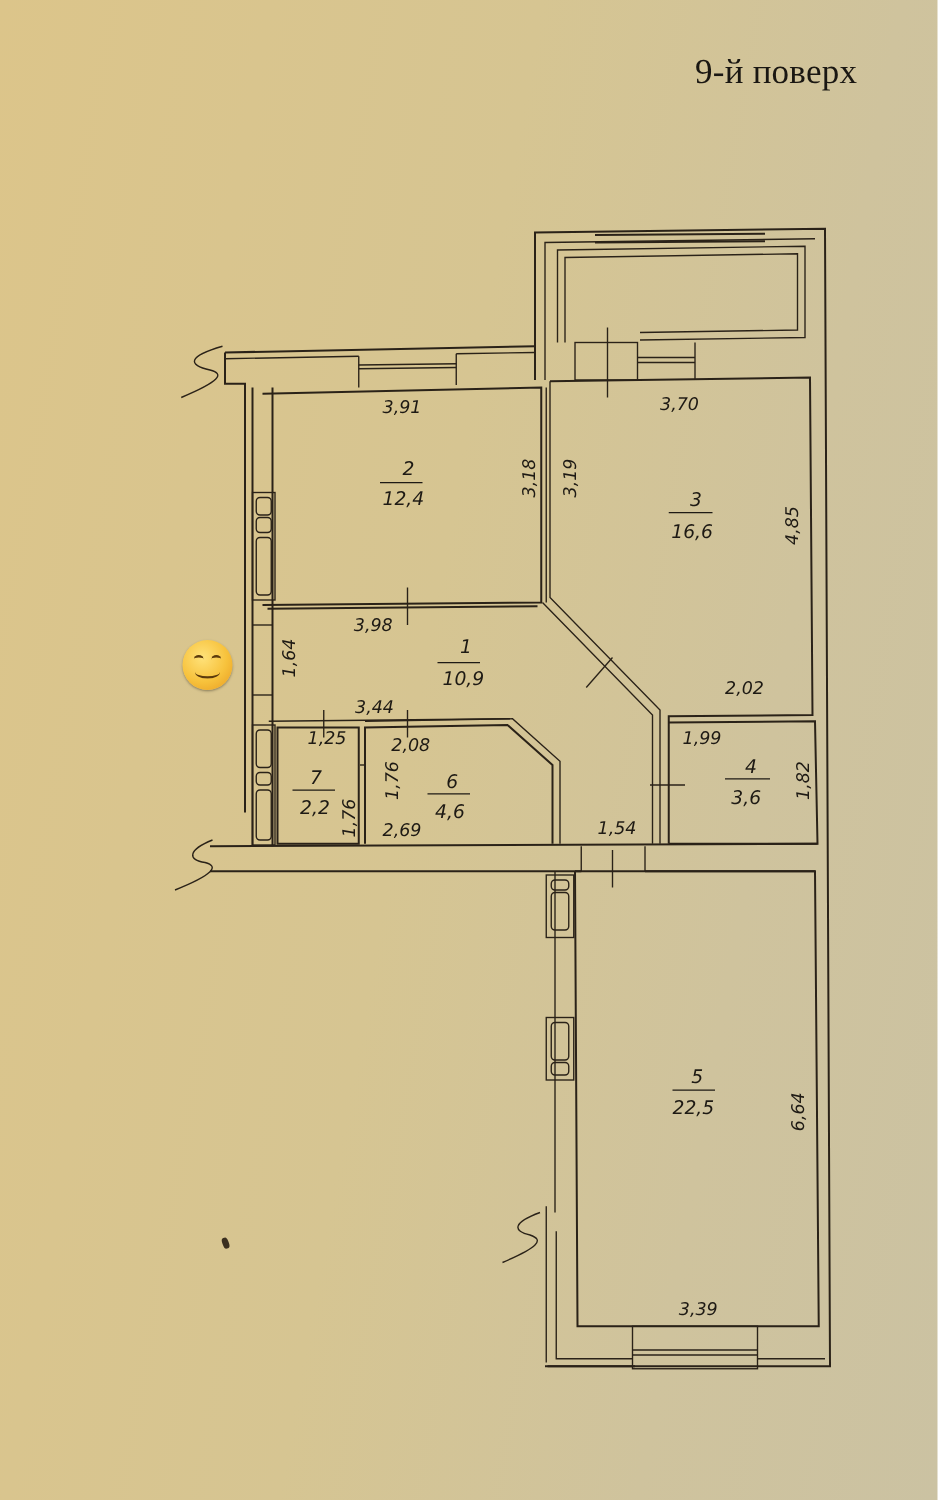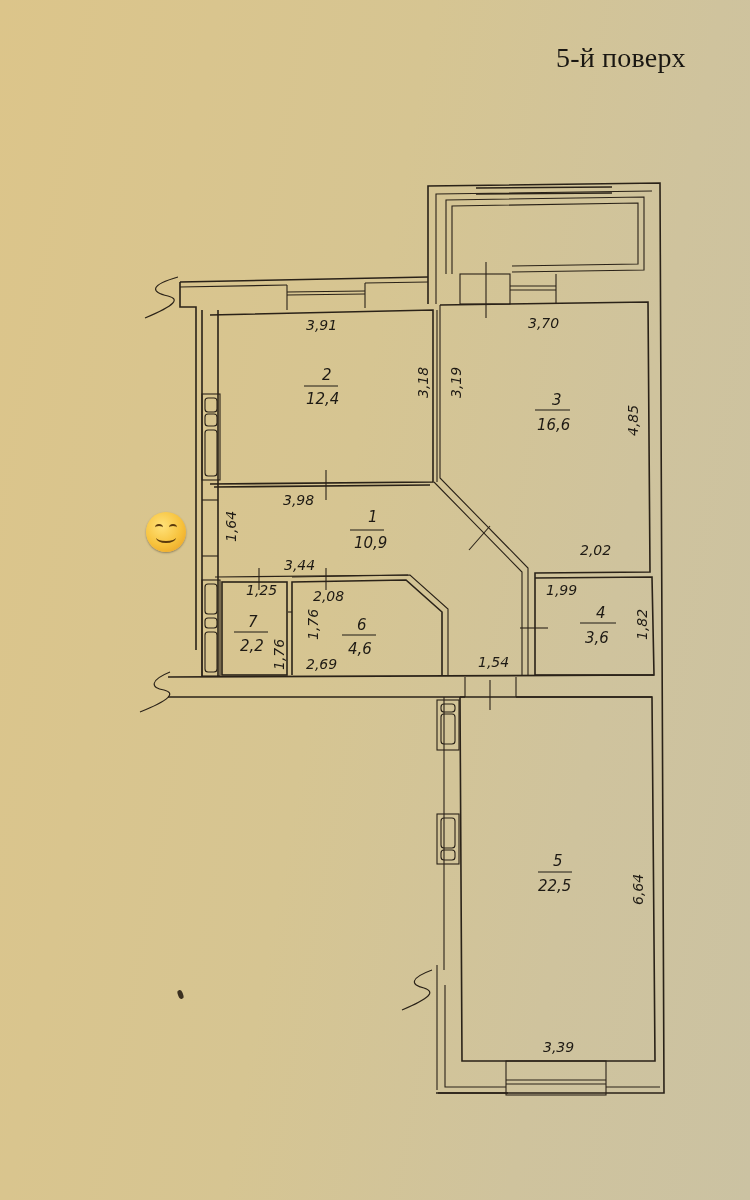--- a/index.html
+++ b/index.html
@@ -27,21 +27,21 @@
   }
   .emoji .eye { position: absolute; top: 12px; width: 8px; height: 5px; border-top: 2.5px solid #5b3a0c; border-radius: 50% 50% 0 0; }
   .emoji .eye.l { left: 9px; }
   .emoji .eye.r { right: 9px; }
   .emoji .mouth { position: absolute; left: 10px; top: 20px; width: 20px; height: 9px; border-bottom: 2.5px solid #5b3a0c; border-radius: 0 0 50% 50%; }
   .ink-spot { position: absolute; left: 178px; top: 990px; width: 5px; height: 9px; background: #3b3020; border-radius: 40%; transform: rotate(-20deg); }
 </style>
 </head>
 <body>
 
-<div class="page-title">5-й поверх</div>
+<div class="page-title">9-й поверх</div>
 
 <svg class="plan" width="750" height="1200" viewBox="0 0 750 1200">
 
   <g>
     <polyline class="wall" points="428,304 428,186 660,183 664,1093 436,1093"></polyline>
     <polyline class="wall-thin" points="436,304 436,194 652,191"></polyline>
     <polyline class="wall-thin" points="446,274 446,200 644,197 644,270 512,272"></polyline>
     <polyline class="wall-thin" points="452,274 452,206 638,203 638,264 512,266"></polyline>
     <line class="wall" x1="476" y1="188" x2="612" y2="187"></line>
     <line class="wall" x1="476" y1="194" x2="612" y2="193"></line>

